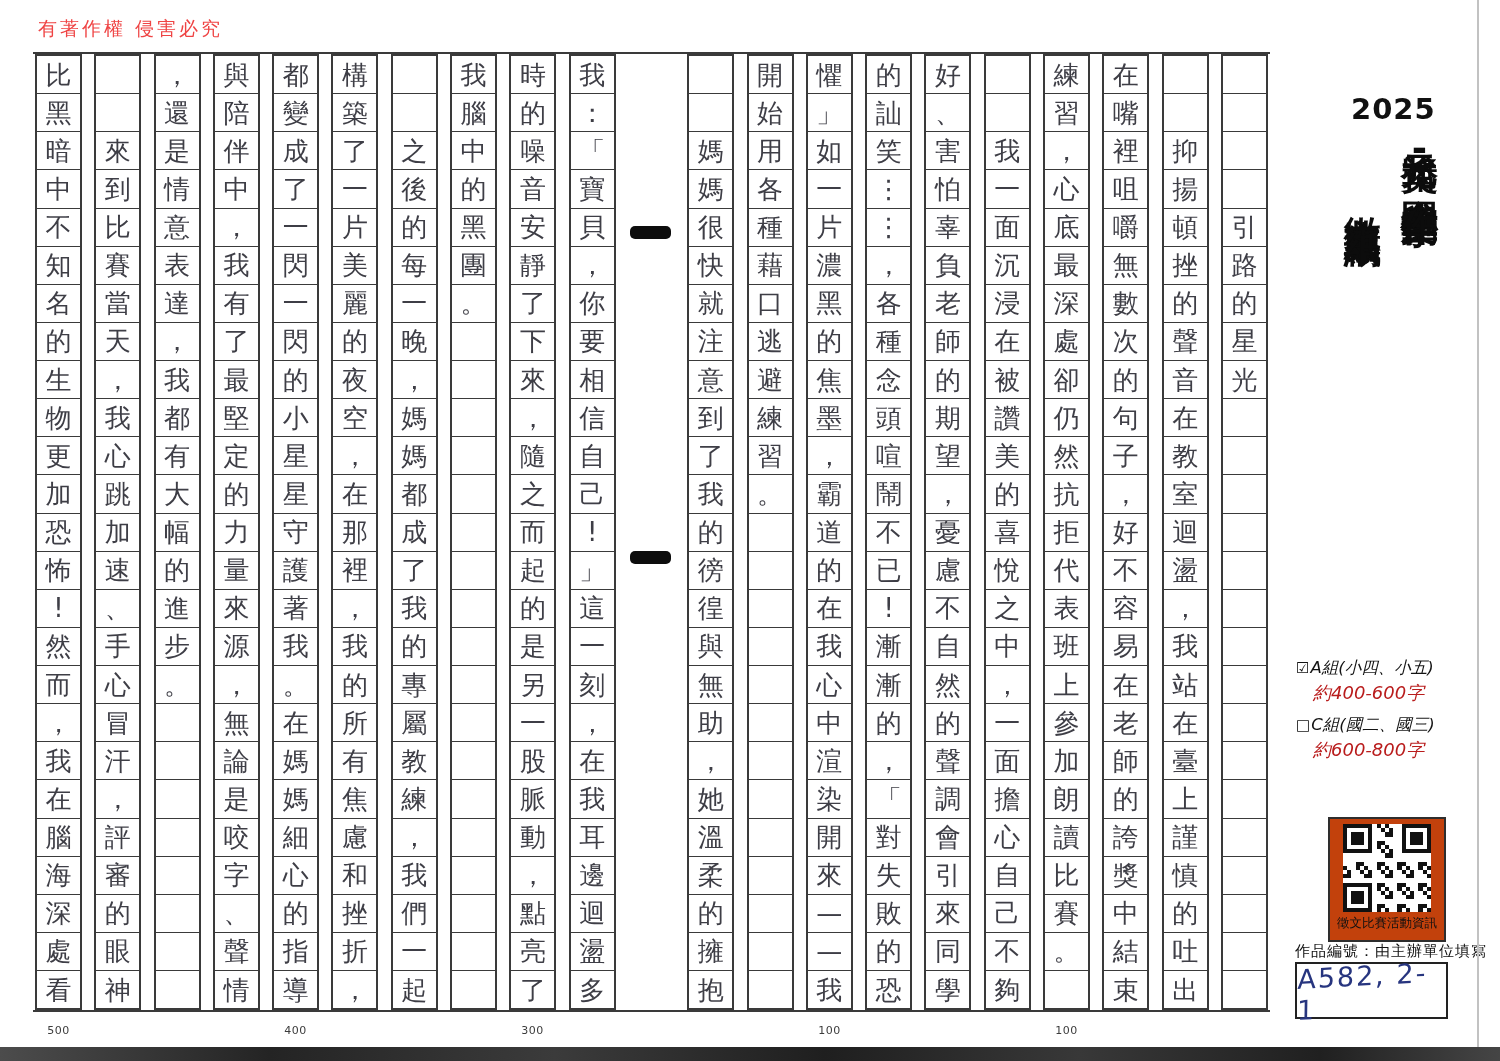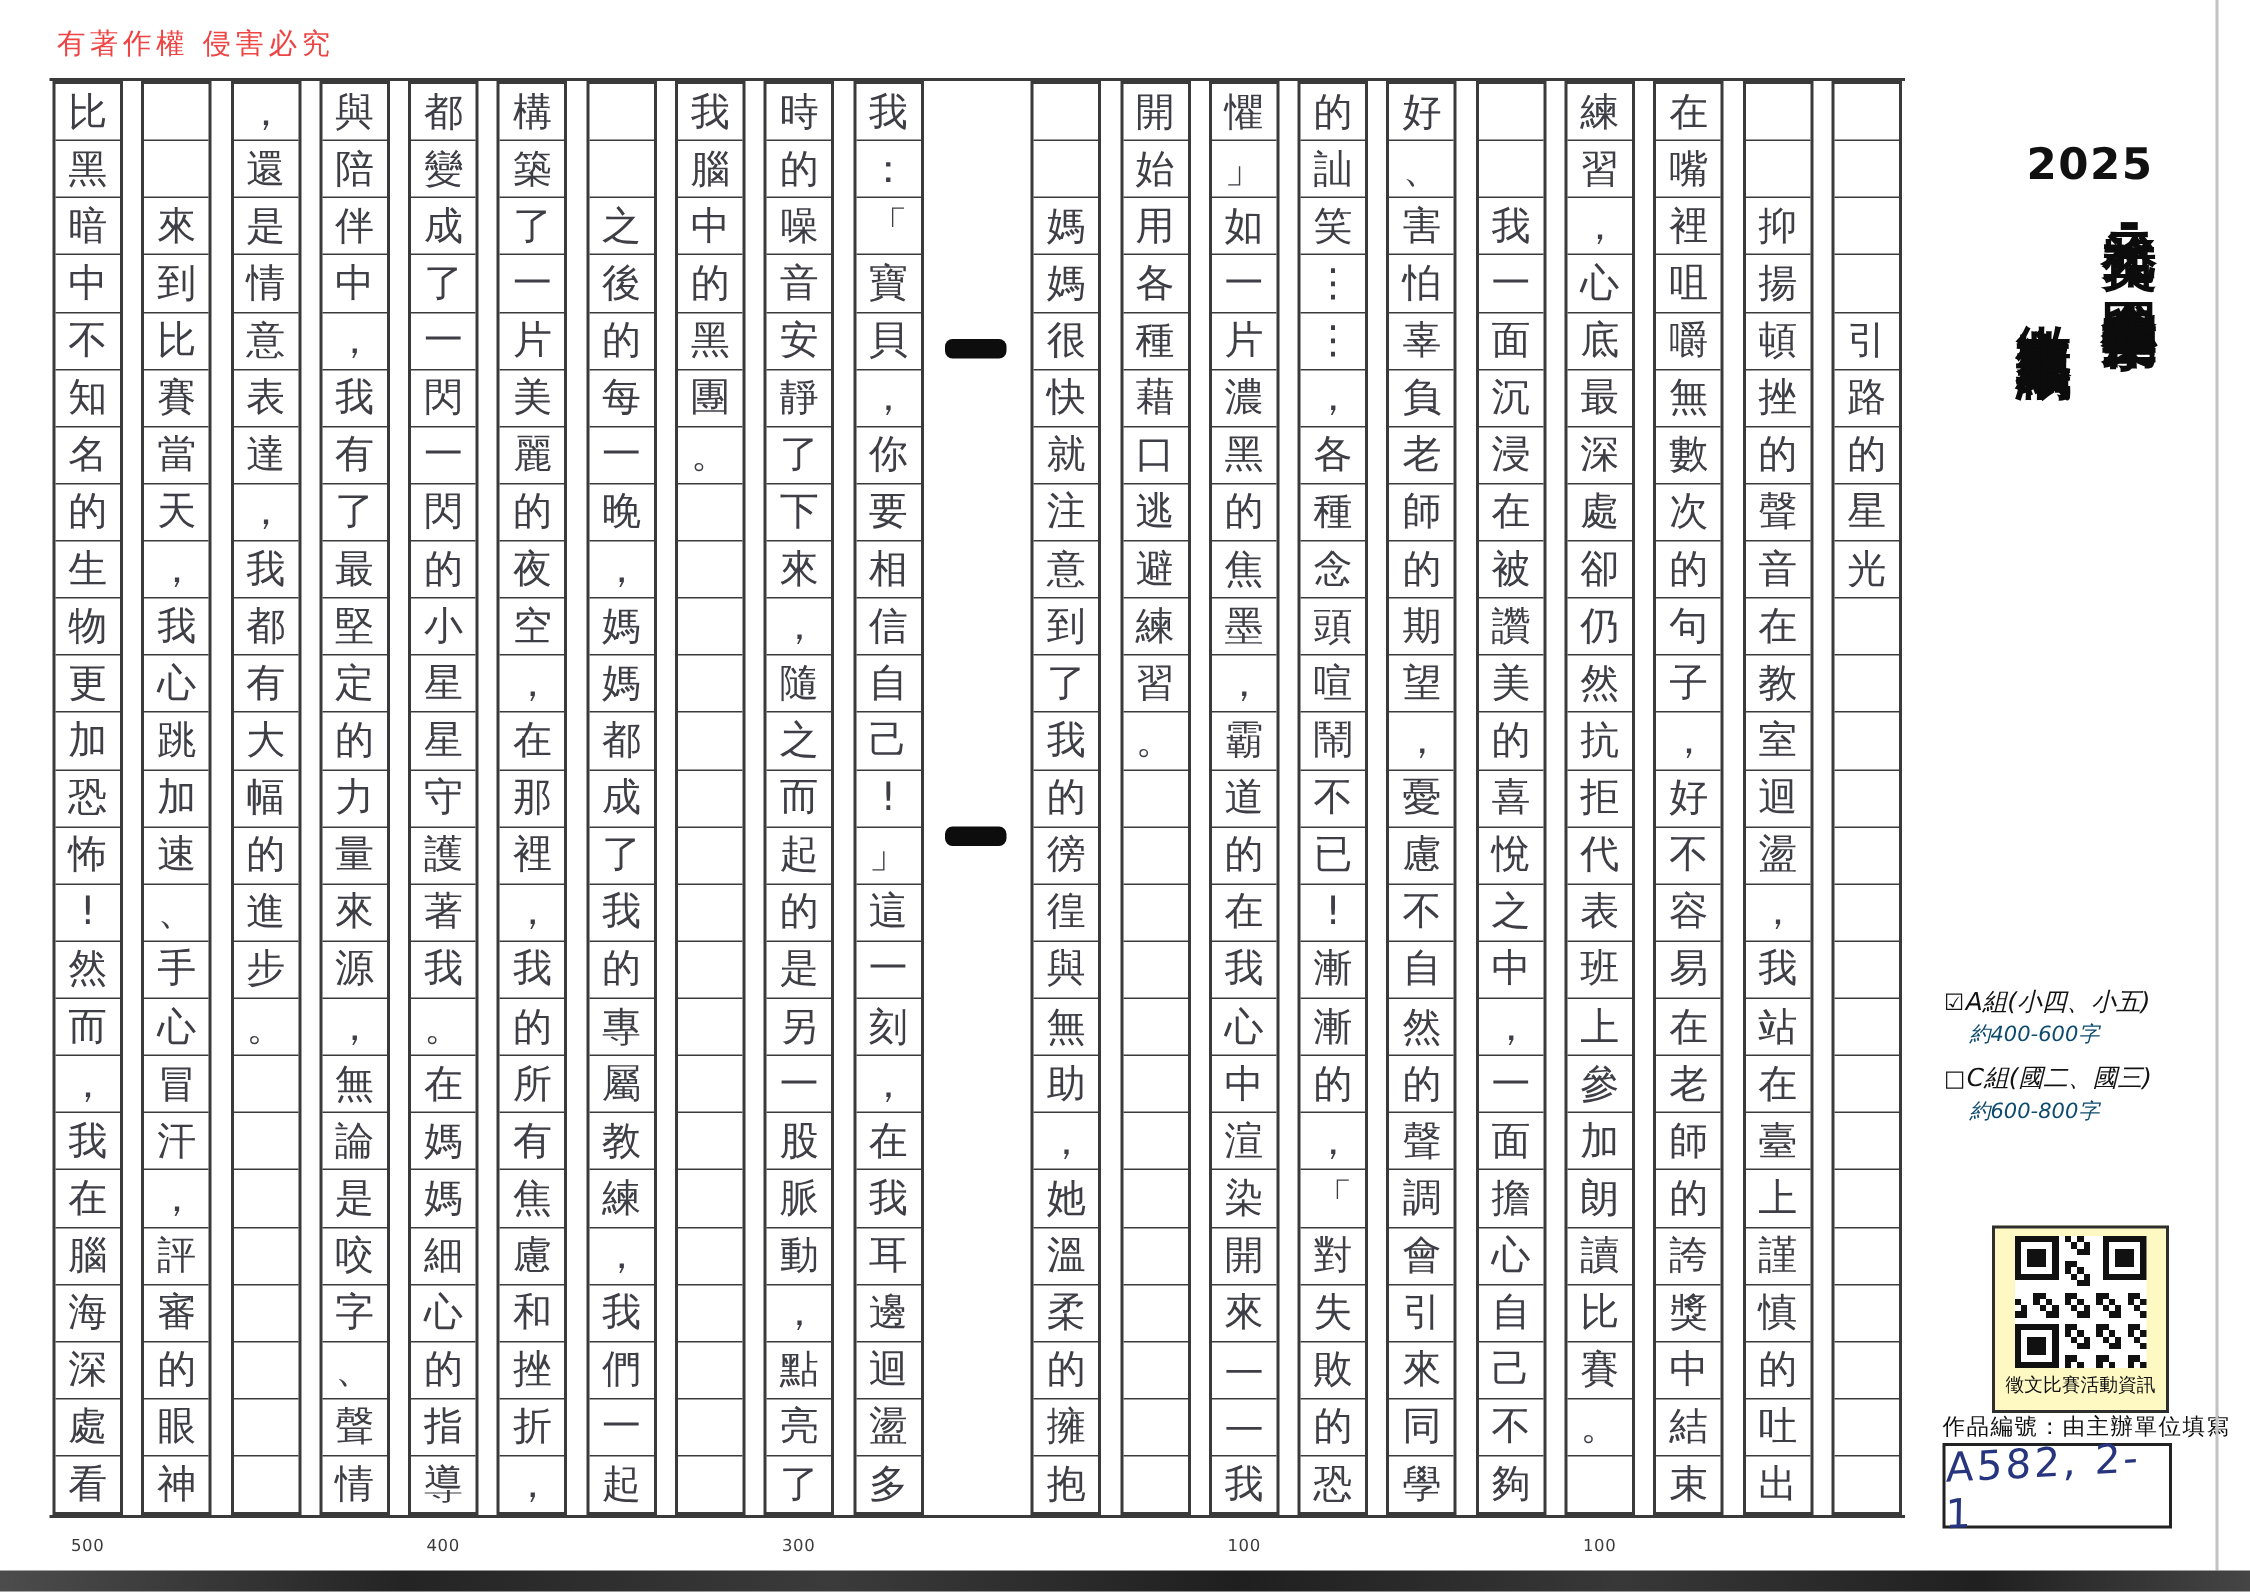--- a/index.html
+++ b/index.html
@@ -56,24 +56,24 @@
   }
   .title-sub{
     position:absolute;left:1337px;top:187px;
     writing-mode:vertical-rl;text-orientation:upright;
     font-size:37px;font-weight:bold;color:#0c0c0c;letter-spacing:2px;height:420px;
   }
   .groups{position:absolute;left:1296px;top:657px;width:190px;}
   .group{margin-bottom:9px;font-style:italic;}
   .group .line1{font-size:16.5px;color:#131313;white-space:nowrap;}
   .group .cbx{font-size:15px;margin-right:1px;}
-  .group .line2{font-size:14px;color:#0c4a6e;margin-left:17px;margin-top:2px;}
+  .group .line2{font-size:18px;color:#b91c1c;margin-left:17px;margin-top:2px;}
   .qr-box{
     position:absolute;left:1328px;top:817px;width:118px;height:125px;
-    box-sizing:border-box;border:2.5px solid #2e2e2e;background:#fef9c3;
+    box-sizing:border-box;border:2.5px solid #2e2e2e;background:#c2410c;
     display:flex;flex-direction:column;align-items:center;
   }
   .qr-box svg{margin-top:5px;}
   .qr-label{font-size:12.5px;color:#111;margin-top:3px;white-space:nowrap;letter-spacing:0px;}
   .entry-label{
     position:absolute;left:1295px;top:942px;
     font-size:15px;color:#101010;letter-spacing:1px;white-space:nowrap;
   }
   .entry-box{
     position:absolute;left:1295px;top:962px;width:153px;height:57px;

